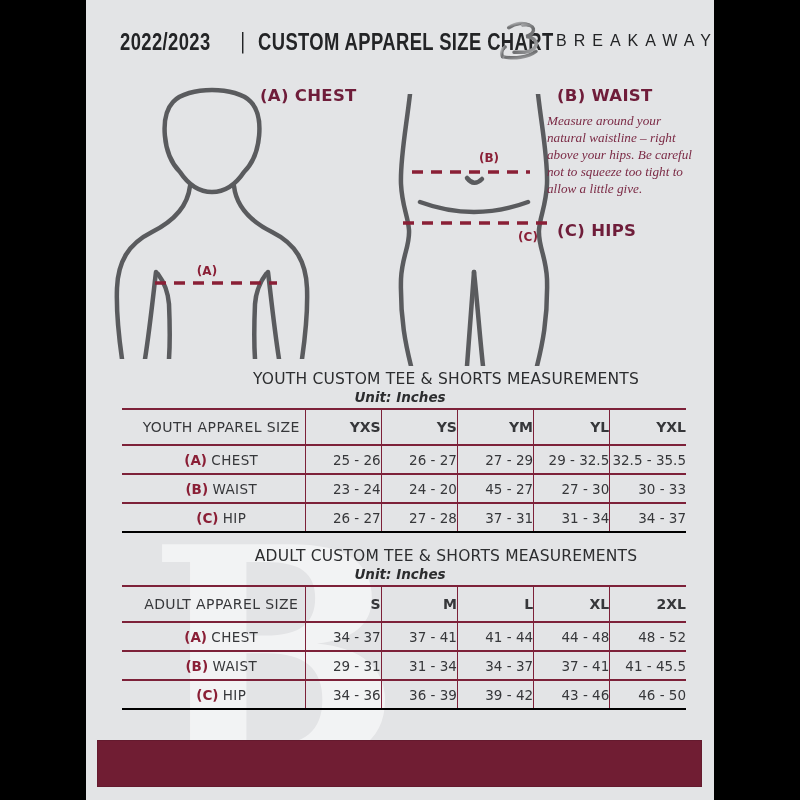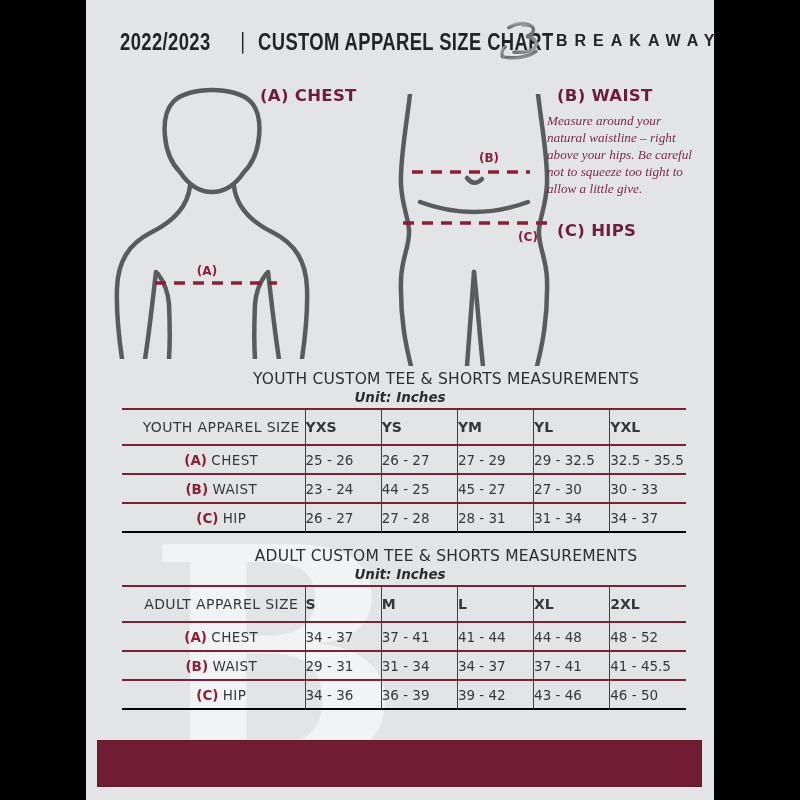--- a/index.html
+++ b/index.html
@@ -12,21 +12,21 @@
   
   .hdr-year, .hdr-title { position:absolute; top:29px; font-family:"Liberation Sans",sans-serif;
            font-weight:bold; font-size:23px; color:#232426; transform:scaleX(0.8);
            transform-origin:left center; white-space:nowrap; letter-spacing:0.5px; }
   .hdr-year  { left:34px; }
   .hdr-divider { position:absolute; left:153px; top:28px; font-size:22px; color:#232426;
            font-weight:normal; transform:scaleX(0.8); }
   .hdr-title { left:172px; }
   .hdr-logo { position:absolute; left:414px; top:17px; }
   .hdr-brand { position:absolute; left:470px; top:32px; font-family:"Liberation Sans",sans-serif;
-           font-weight:bold; font-size:16px; letter-spacing:7px; color:#232426; white-space:nowrap; }
+           font-weight:normal; font-size:16px; letter-spacing:7px; color:#232426; white-space:nowrap; }
 
   
   .guide-head { position:absolute; font-weight:bold; font-size:16.5px; color:#6f1d3a;
            letter-spacing:0.3px; font-family:"DejaVu Sans",sans-serif; }
   .guide-body { position:absolute; font-style:italic; font-size:13.2px; line-height:17px;
            color:#7b2a45; white-space:pre-line; }
   #chest-head { left:174px; top:86px; }
   #chest-body { left:174px; top:112px; width:152px; }
   #waist-head { left:471px; top:86px; }
   #waist-body { left:461px; top:112px; width:152px;font-family:Liberation Serif, serif; }
@@ -40,21 +40,21 @@
 
   
   .sec-title { position:absolute; left:0; width:720px; text-align:center; font-weight:normal;
            font-size:15.5px; color:#2c2d2f; letter-spacing:0.2px; }
   .sec-unit  { position:absolute; left:0; width:628px; text-align:center; font-style:italic;
            font-weight:600; font-size:13.5px; color:#2c2d2f; }
   table.size-table { position:absolute; left:36px; width:564px; border-collapse:collapse;
            table-layout:fixed; }
   .size-table tr { border-top:2px solid #7d2139; }
   .size-table tr:last-child { border-bottom:2px solid #000000; }
-  .size-table td, .size-table th { border-left:1.5px solid #7d2139; text-align:left;
+  .size-table td, .size-table th { border-left:1.5px solid #7d2139; text-align:right;
            font-size:13.5px; color:#36373a; height:29px; vertical-align:middle; }
   .size-table td:first-child, .size-table th:first-child { border-left:none; text-align:center;
            padding-left:16px; }
   .size-table th { height:36px; font-weight:bold; font-size:14px; }
   .size-table th:first-child { font-weight:normal; font-size:14px; letter-spacing:0.4px; }
   .row-prefix { color:#8a1f36; font-weight:bold; }
   .row-label  { letter-spacing:0.4px; }
 
   
   .footer-bar { position:absolute; left:11px; top:740px; width:605px; height:47px;
@@ -147,30 +147,30 @@
         <td><span class="row-prefix">(A)</span> <span class="row-label">CHEST</span></td>
         <td>25 - 26</td>
         <td>26 - 27</td>
         <td>27 - 29</td>
         <td>29 - 32.5</td>
         <td>32.5 - 35.5</td>
       </tr>
       <tr>
         <td><span class="row-prefix">(B)</span> <span class="row-label">WAIST</span></td>
         <td>23 - 24</td>
-        <td>44 - 25</td>
+        <td>24 - 20</td>
         <td>45 - 27</td>
         <td>27 - 30</td>
         <td>30 - 33</td>
       </tr>
       <tr>
         <td><span class="row-prefix">(C)</span> <span class="row-label">HIP</span></td>
         <td>26 - 27</td>
         <td>27 - 28</td>
-        <td>28 - 31</td>
+        <td>37 - 31</td>
         <td>31 - 34</td>
         <td>34 - 37</td>
       </tr>
     </tbody>
       </table>
 
     <div class="sec-title" style="top:547px;">ADULT CUSTOM TEE &amp; SHORTS MEASUREMENTS</div>
     <div class="sec-unit" style="top:566px;">Unit: Inches</div>
     <table class="size-table" style="top:585px;">
       <colgroup>

